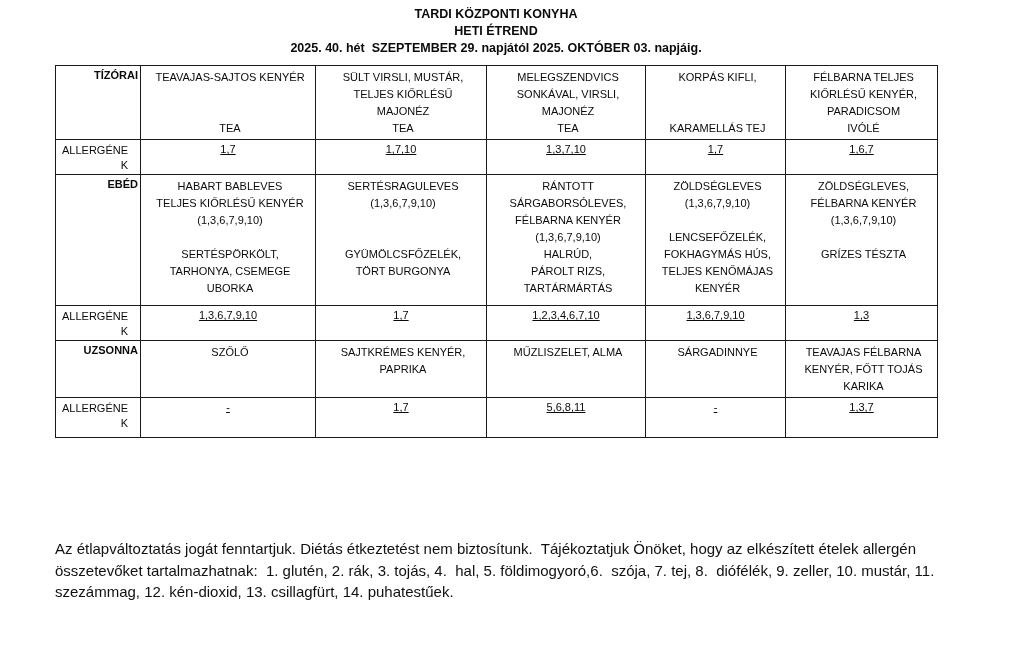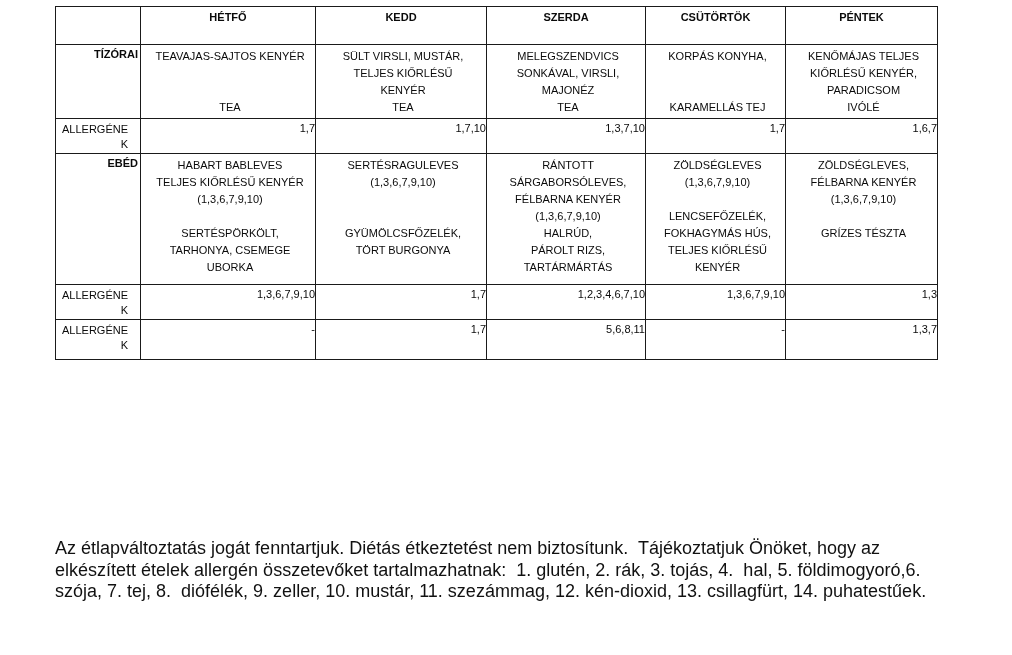--- a/index.html
+++ b/index.html
@@ -59,80 +59,78 @@
     padding-right: 12px;
     line-height: 15px;
   }
   td.meal-cell {
     text-align: center;
     white-space: pre-line;
     line-height: 17px;
     padding: 3px 4px 2px 8px;
   }
   td.allergen-cell {
-    text-align: right;
+    text-align: center;
     padding-top: 3px;
+    text-decoration: underline;
   }
   .footer-text {
     position: absolute;
     left: 55px;
     top: 538px;
     width: 882px;
-    font-size: 18px;
+    font-size: 15px;
     line-height: 21.5px;
     white-space: pre-wrap;
     color: #111111;
   }
 </style>
 </head>
 <body>
 
 <div class="page">
   <div class="content">
 
+    <div class="title-block">
+      <div class="title-line">TARDI KÖZPONTI KONYHA</div>
+      <div class="title-line">HETI ÉTREND</div>
+      <div class="title-line">2025. 40. hét  SZEPTEMBER 29. napjától 2025. OKTÓBER 03. napjáig.</div>
+    </div>
 
     <table class="menu-table">
       <colgroup>
         <col style="width:85px">
         <col style="width:175px">
         <col style="width:171px">
         <col style="width:159px">
         <col style="width:140px">
         <col style="width:152px">
       </colgroup>
 
       <tbody>
-          <tr style="height:38px">
-        <td class="label-cell"></td>
-        <td class="day-header">HÉTFŐ</td>
-        <td class="day-header">KEDD</td>
-        <td class="day-header">SZERDA</td>
-        <td class="day-header">CSÜTÖRTÖK</td>
-        <td class="day-header">PÉNTEK</td>
-      </tr>
 
       <tr style="height:73px">
         <td class="label-cell bold">TÍZÓRAI</td>
         <td class="meal-cell">TEAVAJAS-SAJTOS KENYÉR
 
 
 TEA</td>
         <td class="meal-cell">SÜLT VIRSLI, MUSTÁR,
 TELJES KIŐRLÉSŰ
-KENYÉR
+MAJONÉZ
 TEA</td>
         <td class="meal-cell">MELEGSZENDVICS
 SONKÁVAL, VIRSLI,
 MAJONÉZ
 TEA</td>
-        <td class="meal-cell">KORPÁS KONYHA,
+        <td class="meal-cell">KORPÁS KIFLI,
 
 
 KARAMELLÁS TEJ</td>
-        <td class="meal-cell">KENŐMÁJAS TELJES
+        <td class="meal-cell">FÉLBARNA TELJES
 KIŐRLÉSŰ KENYÉR,
 PARADICSOM
 IVÓLÉ</td>
       </tr>
 
       <tr style="height:30px">
         <td class="label-cell allergen-label">ALLERGÉNEK</td>
         <td class="allergen-cell">1,7</td>
         <td class="allergen-cell">1,7,10</td>
         <td class="allergen-cell">1,3,7,10</td>
@@ -160,38 +158,49 @@
 FÉLBARNA KENYÉR
 (1,3,6,7,9,10)
 HALRÚD,
 PÁROLT RIZS,
 TARTÁRMÁRTÁS</td>
         <td class="meal-cell">ZÖLDSÉGLEVES
 (1,3,6,7,9,10)
 
 LENCSEFŐZELÉK,
 FOKHAGYMÁS HÚS,
-TELJES KIŐRLÉSŰ
+TELJES KENŐMÁJAS
 KENYÉR</td>
         <td class="meal-cell">ZÖLDSÉGLEVES,
 FÉLBARNA KENYÉR
 (1,3,6,7,9,10)
 
 GRÍZES TÉSZTA</td>
       </tr>
 
       <tr style="height:32px">
         <td class="label-cell allergen-label">ALLERGÉNEK</td>
         <td class="allergen-cell">1,3,6,7,9,10</td>
         <td class="allergen-cell">1,7</td>
         <td class="allergen-cell">1,2,3,4,6,7,10</td>
         <td class="allergen-cell">1,3,6,7,9,10</td>
         <td class="allergen-cell">1,3</td>
       </tr>
 
+      <tr style="height:55px">
+        <td class="label-cell bold">UZSONNA</td>
+        <td class="meal-cell">SZŐLŐ</td>
+        <td class="meal-cell">SAJTKRÉMES KENYÉR,
+PAPRIKA</td>
+        <td class="meal-cell">MŰZLISZELET, ALMA</td>
+        <td class="meal-cell">SÁRGADINNYE</td>
+        <td class="meal-cell">TEAVAJAS FÉLBARNA
+KENYÉR, FŐTT TOJÁS
+KARIKA</td>
+      </tr>
 
       <tr style="height:40px">
         <td class="label-cell allergen-label">ALLERGÉNEK</td>
         <td class="allergen-cell">-</td>
         <td class="allergen-cell">1,7</td>
         <td class="allergen-cell">5,6,8,11</td>
         <td class="allergen-cell">-</td>
         <td class="allergen-cell">1,3,7</td>
       </tr>
     </tbody>

